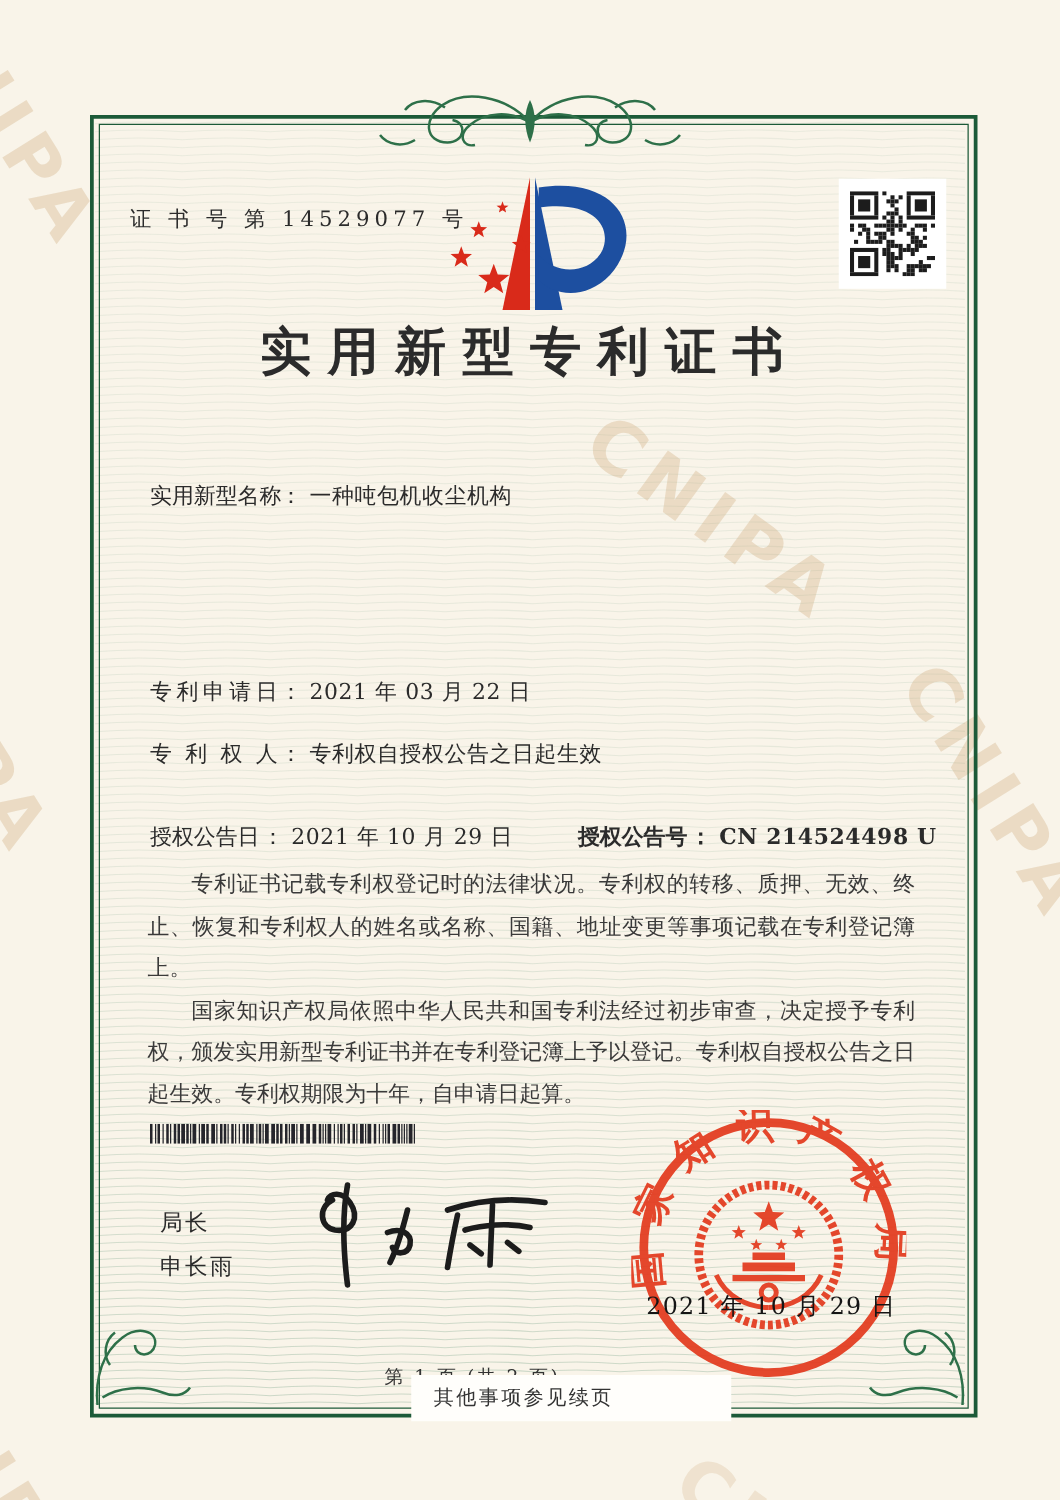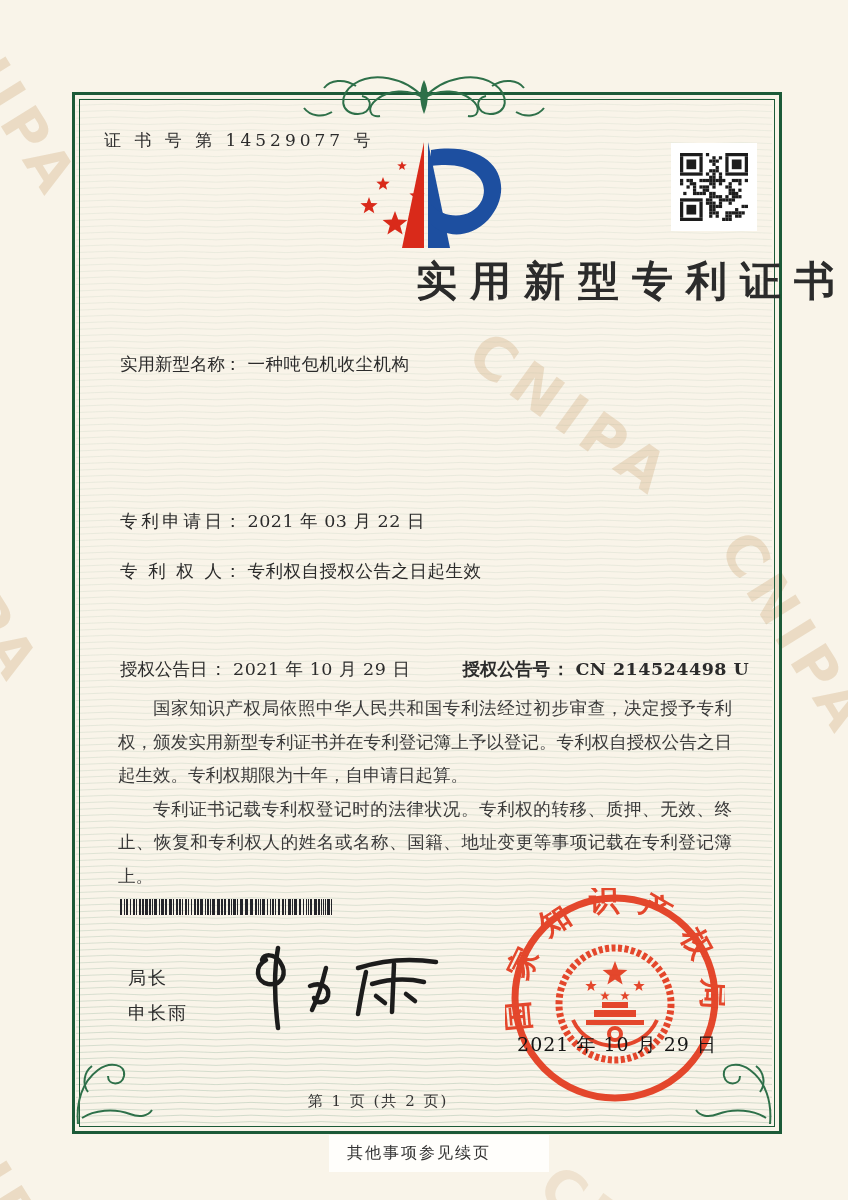--- a/index.html
+++ b/index.html
@@ -12,37 +12,37 @@
       font-weight:bold;color:rgba(201,162,113,0.30);letter-spacing:8px;
       transform-origin:left top;z-index:2;white-space:nowrap;user-select:none;}
   
   .frame{position:absolute;left:72px;top:92px;width:704px;height:1036px;
          border:3px solid #1c5a38;z-index:3;}
   .frame-inner{position:absolute;inset:4px;border:1px solid #1c5a38;}
   #waves{position:absolute;left:76px;top:96px;z-index:1;
          -webkit-mask-image:linear-gradient(to bottom,rgba(0,0,0,.30),rgba(0,0,0,.40) 55%,rgba(0,0,0,.95));
          mask-image:linear-gradient(to bottom,rgba(0,0,0,.30),rgba(0,0,0,.40) 55%,rgba(0,0,0,.95));}
   .content{position:absolute;inset:0;z-index:4;}
-  .cert-no{left:104px;top:129px;font-size:17px;letter-spacing:4px;}
-  .title{left:0;top:254px;width:848px;text-align:right;font-size:41px;
+  .cert-no{left:104px;top:164px;font-size:17px;letter-spacing:4px;}
+  .title{left:0;top:254px;width:848px;text-align:center;font-size:41px;
          font-weight:600;letter-spacing:13px;}
   .frow{left:120px;width:660px;font-size:17.5px;white-space:nowrap;}
-  .flabel{display:inline-block;width:102px;text-align:justify;text-align-last:justify;}
+  .flabel{display:inline-block;width:102px;text-align:justify;text-align-last:justify;margin-top:32px;}
   .colon{margin:0 6px 0 2px;}
   .fval{letter-spacing:0.5px;}
   .g2{display:inline-block;margin-left:52px;font-weight:bold;}
   .paras{left:118px;top:692px;width:614px;font-size:17.5px;line-height:33.5px;
          text-align:justify;color:#3a3a3a;}
   .paras p{margin:0;text-indent:2em;}
   .qr-patch{left:671px;top:143px;width:86px;height:88px;background:#fff;}
   .signer{font-size:18px;letter-spacing:2px;}
   .seal-date{left:512px;top:1032px;width:210px;text-align:center;font-size:19px;
              letter-spacing:1px;color:#151515;font-weight:500;z-index:6;}
   .page-num{left:0;top:1092px;width:756px;text-align:center;font-size:15px;letter-spacing:2px;color:#333;}
-  .note-box{left:329px;top:1135px;width:220px;height:37px;background:#fffefb;z-index:5;}
+  .note-box{left:329px;top:1100px;width:256px;height:37px;background:#fffefb;z-index:5;}
   .note-box span{display:inline-block;padding:8px 0 0 18px;font-size:16px;letter-spacing:2px;color:#333;}
 </style>
 </head>
 <body>
 
 <div class="page">
 
   <svg id="waves" width="696" height="1028">
       <path id="wavepath" fill="none" stroke="#c9d6c5" stroke-width="0.9" d="M0 3.0 q35 -2.8 70 0 q35 -2.8 70 0 q35 -2.8 70 0 q35 -2.8 70 0 q35 -2.8 70 0 q35 -2.8 70 0 q35 -2.8 70 0 q35 -2.8 70 0 q35 -2.8 70 0 q35 -2.8 70 0M0 9.4 q35 -2.8 70 0 q35 -2.8 70 0 q35 -2.8 70 0 q35 -2.8 70 0 q35 -2.8 70 0 q35 -2.8 70 0 q35 -2.8 70 0 q35 -2.8 70 0 q35 -2.8 70 0 q35 -2.8 70 0M0 15.8 q35 -2.8 70 0 q35 -2.8 70 0 q35 -2.8 70 0 q35 -2.8 70 0 q35 -2.8 70 0 q35 -2.8 70 0 q35 -2.8 70 0 q35 -2.8 70 0 q35 -2.8 70 0 q35 -2.8 70 0M0 22.2 q35 -2.8 70 0 q35 -2.8 70 0 q35 -2.8 70 0 q35 -2.8 70 0 q35 -2.8 70 0 q35 -2.8 70 0 q35 -2.8 70 0 q35 -2.8 70 0 q35 -2.8 70 0 q35 -2.8 70 0M0 28.6 q35 -2.8 70 0 q35 -2.8 70 0 q35 -2.8 70 0 q35 -2.8 70 0 q35 -2.8 70 0 q35 -2.8 70 0 q35 -2.8 70 0 q35 -2.8 70 0 q35 -2.8 70 0 q35 -2.8 70 0M0 35.0 q35 -2.8 70 0 q35 -2.8 70 0 q35 -2.8 70 0 q35 -2.8 70 0 q35 -2.8 70 0 q35 -2.8 70 0 q35 -2.8 70 0 q35 -2.8 70 0 q35 -2.8 70 0 q35 -2.8 70 0M0 41.4 q35 -2.8 70 0 q35 -2.8 70 0 q35 -2.8 70 0 q35 -2.8 70 0 q35 -2.8 70 0 q35 -2.8 70 0 q35 -2.8 70 0 q35 -2.8 70 0 q35 -2.8 70 0 q35 -2.8 70 0M0 47.8 q35 -2.8 70 0 q35 -2.8 70 0 q35 -2.8 70 0 q35 -2.8 70 0 q35 -2.8 70 0 q35 -2.8 70 0 q35 -2.8 70 0 q35 -2.8 70 0 q35 -2.8 70 0 q35 -2.8 70 0M0 54.2 q35 -2.8 70 0 q35 -2.8 70 0 q35 -2.8 70 0 q35 -2.8 70 0 q35 -2.8 70 0 q35 -2.8 70 0 q35 -2.8 70 0 q35 -2.8 70 0 q35 -2.8 70 0 q35 -2.8 70 0M0 60.6 q35 -2.8 70 0 q35 -2.8 70 0 q35 -2.8 70 0 q35 -2.8 70 0 q35 -2.8 70 0 q35 -2.8 70 0 q35 -2.8 70 0 q35 -2.8 70 0 q35 -2.8 70 0 q35 -2.8 70 0M0 67.0 q35 -2.8 70 0 q35 -2.8 70 0 q35 -2.8 70 0 q35 -2.8 70 0 q35 -2.8 70 0 q35 -2.8 70 0 q35 -2.8 70 0 q35 -2.8 70 0 q35 -2.8 70 0 q35 -2.8 70 0M0 73.4 q35 -2.8 70 0 q35 -2.8 70 0 q35 -2.8 70 0 q35 -2.8 70 0 q35 -2.8 70 0 q35 -2.8 70 0 q35 -2.8 70 0 q35 -2.8 70 0 q35 -2.8 70 0 q35 -2.8 70 0M0 79.8 q35 -2.8 70 0 q35 -2.8 70 0 q35 -2.8 70 0 q35 -2.8 70 0 q35 -2.8 70 0 q35 -2.8 70 0 q35 -2.8 70 0 q35 -2.8 70 0 q35 -2.8 70 0 q35 -2.8 70 0M0 86.2 q35 -2.8 70 0 q35 -2.8 70 0 q35 -2.8 70 0 q35 -2.8 70 0 q35 -2.8 70 0 q35 -2.8 70 0 q35 -2.8 70 0 q35 -2.8 70 0 q35 -2.8 70 0 q35 -2.8 70 0M0 92.6 q35 -2.8 70 0 q35 -2.8 70 0 q35 -2.8 70 0 q35 -2.8 70 0 q35 -2.8 70 0 q35 -2.8 70 0 q35 -2.8 70 0 q35 -2.8 70 0 q35 -2.8 70 0 q35 -2.8 70 0M0 99.0 q35 -2.8 70 0 q35 -2.8 70 0 q35 -2.8 70 0 q35 -2.8 70 0 q35 -2.8 70 0 q35 -2.8 70 0 q35 -2.8 70 0 q35 -2.8 70 0 q35 -2.8 70 0 q35 -2.8 70 0M0 105.4 q35 -2.8 70 0 q35 -2.8 70 0 q35 -2.8 70 0 q35 -2.8 70 0 q35 -2.8 70 0 q35 -2.8 70 0 q35 -2.8 70 0 q35 -2.8 70 0 q35 -2.8 70 0 q35 -2.8 70 0M0 111.8 q35 -2.8 70 0 q35 -2.8 70 0 q35 -2.8 70 0 q35 -2.8 70 0 q35 -2.8 70 0 q35 -2.8 70 0 q35 -2.8 70 0 q35 -2.8 70 0 q35 -2.8 70 0 q35 -2.8 70 0M0 118.2 q35 -2.8 70 0 q35 -2.8 70 0 q35 -2.8 70 0 q35 -2.8 70 0 q35 -2.8 70 0 q35 -2.8 70 0 q35 -2.8 70 0 q35 -2.8 70 0 q35 -2.8 70 0 q35 -2.8 70 0M0 124.6 q35 -2.8 70 0 q35 -2.8 70 0 q35 -2.8 70 0 q35 -2.8 70 0 q35 -2.8 70 0 q35 -2.8 70 0 q35 -2.8 70 0 q35 -2.8 70 0 q35 -2.8 70 0 q35 -2.8 70 0M0 131.0 q35 -2.8 70 0 q35 -2.8 70 0 q35 -2.8 70 0 q35 -2.8 70 0 q35 -2.8 70 0 q35 -2.8 70 0 q35 -2.8 70 0 q35 -2.8 70 0 q35 -2.8 70 0 q35 -2.8 70 0M0 137.4 q35 -2.8 70 0 q35 -2.8 70 0 q35 -2.8 70 0 q35 -2.8 70 0 q35 -2.8 70 0 q35 -2.8 70 0 q35 -2.8 70 0 q35 -2.8 70 0 q35 -2.8 70 0 q35 -2.8 70 0M0 143.8 q35 -2.8 70 0 q35 -2.8 70 0 q35 -2.8 70 0 q35 -2.8 70 0 q35 -2.8 70 0 q35 -2.8 70 0 q35 -2.8 70 0 q35 -2.8 70 0 q35 -2.8 70 0 q35 -2.8 70 0M0 150.2 q35 -2.8 70 0 q35 -2.8 70 0 q35 -2.8 70 0 q35 -2.8 70 0 q35 -2.8 70 0 q35 -2.8 70 0 q35 -2.8 70 0 q35 -2.8 70 0 q35 -2.8 70 0 q35 -2.8 70 0M0 156.6 q35 -2.8 70 0 q35 -2.8 70 0 q35 -2.8 70 0 q35 -2.8 70 0 q35 -2.8 70 0 q35 -2.8 70 0 q35 -2.8 70 0 q35 -2.8 70 0 q35 -2.8 70 0 q35 -2.8 70 0M0 163.0 q35 -2.8 70 0 q35 -2.8 70 0 q35 -2.8 70 0 q35 -2.8 70 0 q35 -2.8 70 0 q35 -2.8 70 0 q35 -2.8 70 0 q35 -2.8 70 0 q35 -2.8 70 0 q35 -2.8 70 0M0 169.4 q35 -2.8 70 0 q35 -2.8 70 0 q35 -2.8 70 0 q35 -2.8 70 0 q35 -2.8 70 0 q35 -2.8 70 0 q35 -2.8 70 0 q35 -2.8 70 0 q35 -2.8 70 0 q35 -2.8 70 0M0 175.8 q35 -2.8 70 0 q35 -2.8 70 0 q35 -2.8 70 0 q35 -2.8 70 0 q35 -2.8 70 0 q35 -2.8 70 0 q35 -2.8 70 0 q35 -2.8 70 0 q35 -2.8 70 0 q35 -2.8 70 0M0 182.2 q35 -2.8 70 0 q35 -2.8 70 0 q35 -2.8 70 0 q35 -2.8 70 0 q35 -2.8 70 0 q35 -2.8 70 0 q35 -2.8 70 0 q35 -2.8 70 0 q35 -2.8 70 0 q35 -2.8 70 0M0 188.6 q35 -2.8 70 0 q35 -2.8 70 0 q35 -2.8 70 0 q35 -2.8 70 0 q35 -2.8 70 0 q35 -2.8 70 0 q35 -2.8 70 0 q35 -2.8 70 0 q35 -2.8 70 0 q35 -2.8 70 0M0 195.0 q35 -2.8 70 0 q35 -2.8 70 0 q35 -2.8 70 0 q35 -2.8 70 0 q35 -2.8 70 0 q35 -2.8 70 0 q35 -2.8 70 0 q35 -2.8 70 0 q35 -2.8 70 0 q35 -2.8 70 0M0 201.4 q35 -2.8 70 0 q35 -2.8 70 0 q35 -2.8 70 0 q35 -2.8 70 0 q35 -2.8 70 0 q35 -2.8 70 0 q35 -2.8 70 0 q35 -2.8 70 0 q35 -2.8 70 0 q35 -2.8 70 0M0 207.8 q35 -2.8 70 0 q35 -2.8 70 0 q35 -2.8 70 0 q35 -2.8 70 0 q35 -2.8 70 0 q35 -2.8 70 0 q35 -2.8 70 0 q35 -2.8 70 0 q35 -2.8 70 0 q35 -2.8 70 0M0 214.2 q35 -2.8 70 0 q35 -2.8 70 0 q35 -2.8 70 0 q35 -2.8 70 0 q35 -2.8 70 0 q35 -2.8 70 0 q35 -2.8 70 0 q35 -2.8 70 0 q35 -2.8 70 0 q35 -2.8 70 0M0 220.6 q35 -2.8 70 0 q35 -2.8 70 0 q35 -2.8 70 0 q35 -2.8 70 0 q35 -2.8 70 0 q35 -2.8 70 0 q35 -2.8 70 0 q35 -2.8 70 0 q35 -2.8 70 0 q35 -2.8 70 0M0 227.0 q35 -2.8 70 0 q35 -2.8 70 0 q35 -2.8 70 0 q35 -2.8 70 0 q35 -2.8 70 0 q35 -2.8 70 0 q35 -2.8 70 0 q35 -2.8 70 0 q35 -2.8 70 0 q35 -2.8 70 0M0 233.4 q35 -2.8 70 0 q35 -2.8 70 0 q35 -2.8 70 0 q35 -2.8 70 0 q35 -2.8 70 0 q35 -2.8 70 0 q35 -2.8 70 0 q35 -2.8 70 0 q35 -2.8 70 0 q35 -2.8 70 0M0 239.8 q35 -2.8 70 0 q35 -2.8 70 0 q35 -2.8 70 0 q35 -2.8 70 0 q35 -2.8 70 0 q35 -2.8 70 0 q35 -2.8 70 0 q35 -2.8 70 0 q35 -2.8 70 0 q35 -2.8 70 0M0 246.2 q35 -2.8 70 0 q35 -2.8 70 0 q35 -2.8 70 0 q35 -2.8 70 0 q35 -2.8 70 0 q35 -2.8 70 0 q35 -2.8 70 0 q35 -2.8 70 0 q35 -2.8 70 0 q35 -2.8 70 0M0 252.6 q35 -2.8 70 0 q35 -2.8 70 0 q35 -2.8 70 0 q35 -2.8 70 0 q35 -2.8 70 0 q35 -2.8 70 0 q35 -2.8 70 0 q35 -2.8 70 0 q35 -2.8 70 0 q35 -2.8 70 0M0 259.0 q35 -2.8 70 0 q35 -2.8 70 0 q35 -2.8 70 0 q35 -2.8 70 0 q35 -2.8 70 0 q35 -2.8 70 0 q35 -2.8 70 0 q35 -2.8 70 0 q35 -2.8 70 0 q35 -2.8 70 0M0 265.4 q35 -2.8 70 0 q35 -2.8 70 0 q35 -2.8 70 0 q35 -2.8 70 0 q35 -2.8 70 0 q35 -2.8 70 0 q35 -2.8 70 0 q35 -2.8 70 0 q35 -2.8 70 0 q35 -2.8 70 0M0 271.8 q35 -2.8 70 0 q35 -2.8 70 0 q35 -2.8 70 0 q35 -2.8 70 0 q35 -2.8 70 0 q35 -2.8 70 0 q35 -2.8 70 0 q35 -2.8 70 0 q35 -2.8 70 0 q35 -2.8 70 0M0 278.2 q35 -2.8 70 0 q35 -2.8 70 0 q35 -2.8 70 0 q35 -2.8 70 0 q35 -2.8 70 0 q35 -2.8 70 0 q35 -2.8 70 0 q35 -2.8 70 0 q35 -2.8 70 0 q35 -2.8 70 0M0 284.6 q35 -2.8 70 0 q35 -2.8 70 0 q35 -2.8 70 0 q35 -2.8 70 0 q35 -2.8 70 0 q35 -2.8 70 0 q35 -2.8 70 0 q35 -2.8 70 0 q35 -2.8 70 0 q35 -2.8 70 0M0 291.0 q35 -2.8 70 0 q35 -2.8 70 0 q35 -2.8 70 0 q35 -2.8 70 0 q35 -2.8 70 0 q35 -2.8 70 0 q35 -2.8 70 0 q35 -2.8 70 0 q35 -2.8 70 0 q35 -2.8 70 0M0 297.4 q35 -2.8 70 0 q35 -2.8 70 0 q35 -2.8 70 0 q35 -2.8 70 0 q35 -2.8 70 0 q35 -2.8 70 0 q35 -2.8 70 0 q35 -2.8 70 0 q35 -2.8 70 0 q35 -2.8 70 0M0 303.8 q35 -2.8 70 0 q35 -2.8 70 0 q35 -2.8 70 0 q35 -2.8 70 0 q35 -2.8 70 0 q35 -2.8 70 0 q35 -2.8 70 0 q35 -2.8 70 0 q35 -2.8 70 0 q35 -2.8 70 0M0 310.2 q35 -2.8 70 0 q35 -2.8 70 0 q35 -2.8 70 0 q35 -2.8 70 0 q35 -2.8 70 0 q35 -2.8 70 0 q35 -2.8 70 0 q35 -2.8 70 0 q35 -2.8 70 0 q35 -2.8 70 0M0 316.6 q35 -2.8 70 0 q35 -2.8 70 0 q35 -2.8 70 0 q35 -2.8 70 0 q35 -2.8 70 0 q35 -2.8 70 0 q35 -2.8 70 0 q35 -2.8 70 0 q35 -2.8 70 0 q35 -2.8 70 0M0 323.0 q35 -2.8 70 0 q35 -2.8 70 0 q35 -2.8 70 0 q35 -2.8 70 0 q35 -2.8 70 0 q35 -2.8 70 0 q35 -2.8 70 0 q35 -2.8 70 0 q35 -2.8 70 0 q35 -2.8 70 0M0 329.4 q35 -2.8 70 0 q35 -2.8 70 0 q35 -2.8 70 0 q35 -2.8 70 0 q35 -2.8 70 0 q35 -2.8 70 0 q35 -2.8 70 0 q35 -2.8 70 0 q35 -2.8 70 0 q35 -2.8 70 0M0 335.8 q35 -2.8 70 0 q35 -2.8 70 0 q35 -2.8 70 0 q35 -2.8 70 0 q35 -2.8 70 0 q35 -2.8 70 0 q35 -2.8 70 0 q35 -2.8 70 0 q35 -2.8 70 0 q35 -2.8 70 0M0 342.2 q35 -2.8 70 0 q35 -2.8 70 0 q35 -2.8 70 0 q35 -2.8 70 0 q35 -2.8 70 0 q35 -2.8 70 0 q35 -2.8 70 0 q35 -2.8 70 0 q35 -2.8 70 0 q35 -2.8 70 0M0 348.6 q35 -2.8 70 0 q35 -2.8 70 0 q35 -2.8 70 0 q35 -2.8 70 0 q35 -2.8 70 0 q35 -2.8 70 0 q35 -2.8 70 0 q35 -2.8 70 0 q35 -2.8 70 0 q35 -2.8 70 0M0 355.0 q35 -2.8 70 0 q35 -2.8 70 0 q35 -2.8 70 0 q35 -2.8 70 0 q35 -2.8 70 0 q35 -2.8 70 0 q35 -2.8 70 0 q35 -2.8 70 0 q35 -2.8 70 0 q35 -2.8 70 0M0 361.4 q35 -2.8 70 0 q35 -2.8 70 0 q35 -2.8 70 0 q35 -2.8 70 0 q35 -2.8 70 0 q35 -2.8 70 0 q35 -2.8 70 0 q35 -2.8 70 0 q35 -2.8 70 0 q35 -2.8 70 0M0 367.8 q35 -2.8 70 0 q35 -2.8 70 0 q35 -2.8 70 0 q35 -2.8 70 0 q35 -2.8 70 0 q35 -2.8 70 0 q35 -2.8 70 0 q35 -2.8 70 0 q35 -2.8 70 0 q35 -2.8 70 0M0 374.2 q35 -2.8 70 0 q35 -2.8 70 0 q35 -2.8 70 0 q35 -2.8 70 0 q35 -2.8 70 0 q35 -2.8 70 0 q35 -2.8 70 0 q35 -2.8 70 0 q35 -2.8 70 0 q35 -2.8 70 0M0 380.6 q35 -2.8 70 0 q35 -2.8 70 0 q35 -2.8 70 0 q35 -2.8 70 0 q35 -2.8 70 0 q35 -2.8 70 0 q35 -2.8 70 0 q35 -2.8 70 0 q35 -2.8 70 0 q35 -2.8 70 0M0 387.0 q35 -2.8 70 0 q35 -2.8 70 0 q35 -2.8 70 0 q35 -2.8 70 0 q35 -2.8 70 0 q35 -2.8 70 0 q35 -2.8 70 0 q35 -2.8 70 0 q35 -2.8 70 0 q35 -2.8 70 0M0 393.4 q35 -2.8 70 0 q35 -2.8 70 0 q35 -2.8 70 0 q35 -2.8 70 0 q35 -2.8 70 0 q35 -2.8 70 0 q35 -2.8 70 0 q35 -2.8 70 0 q35 -2.8 70 0 q35 -2.8 70 0M0 399.8 q35 -2.8 70 0 q35 -2.8 70 0 q35 -2.8 70 0 q35 -2.8 70 0 q35 -2.8 70 0 q35 -2.8 70 0 q35 -2.8 70 0 q35 -2.8 70 0 q35 -2.8 70 0 q35 -2.8 70 0M0 406.2 q35 -2.8 70 0 q35 -2.8 70 0 q35 -2.8 70 0 q35 -2.8 70 0 q35 -2.8 70 0 q35 -2.8 70 0 q35 -2.8 70 0 q35 -2.8 70 0 q35 -2.8 70 0 q35 -2.8 70 0M0 412.6 q35 -2.8 70 0 q35 -2.8 70 0 q35 -2.8 70 0 q35 -2.8 70 0 q35 -2.8 70 0 q35 -2.8 70 0 q35 -2.8 70 0 q35 -2.8 70 0 q35 -2.8 70 0 q35 -2.8 70 0M0 419.0 q35 -2.8 70 0 q35 -2.8 70 0 q35 -2.8 70 0 q35 -2.8 70 0 q35 -2.8 70 0 q35 -2.8 70 0 q35 -2.8 70 0 q35 -2.8 70 0 q35 -2.8 70 0 q35 -2.8 70 0M0 425.4 q35 -2.8 70 0 q35 -2.8 70 0 q35 -2.8 70 0 q35 -2.8 70 0 q35 -2.8 70 0 q35 -2.8 70 0 q35 -2.8 70 0 q35 -2.8 70 0 q35 -2.8 70 0 q35 -2.8 70 0M0 431.8 q35 -2.8 70 0 q35 -2.8 70 0 q35 -2.8 70 0 q35 -2.8 70 0 q35 -2.8 70 0 q35 -2.8 70 0 q35 -2.8 70 0 q35 -2.8 70 0 q35 -2.8 70 0 q35 -2.8 70 0M0 438.2 q35 -2.8 70 0 q35 -2.8 70 0 q35 -2.8 70 0 q35 -2.8 70 0 q35 -2.8 70 0 q35 -2.8 70 0 q35 -2.8 70 0 q35 -2.8 70 0 q35 -2.8 70 0 q35 -2.8 70 0M0 444.6 q35 -2.8 70 0 q35 -2.8 70 0 q35 -2.8 70 0 q35 -2.8 70 0 q35 -2.8 70 0 q35 -2.8 70 0 q35 -2.8 70 0 q35 -2.8 70 0 q35 -2.8 70 0 q35 -2.8 70 0M0 451.0 q35 -2.8 70 0 q35 -2.8 70 0 q35 -2.8 70 0 q35 -2.8 70 0 q35 -2.8 70 0 q35 -2.8 70 0 q35 -2.8 70 0 q35 -2.8 70 0 q35 -2.8 70 0 q35 -2.8 70 0M0 457.4 q35 -2.8 70 0 q35 -2.8 70 0 q35 -2.8 70 0 q35 -2.8 70 0 q35 -2.8 70 0 q35 -2.8 70 0 q35 -2.8 70 0 q35 -2.8 70 0 q35 -2.8 70 0 q35 -2.8 70 0M0 463.8 q35 -2.8 70 0 q35 -2.8 70 0 q35 -2.8 70 0 q35 -2.8 70 0 q35 -2.8 70 0 q35 -2.8 70 0 q35 -2.8 70 0 q35 -2.8 70 0 q35 -2.8 70 0 q35 -2.8 70 0M0 470.2 q35 -2.8 70 0 q35 -2.8 70 0 q35 -2.8 70 0 q35 -2.8 70 0 q35 -2.8 70 0 q35 -2.8 70 0 q35 -2.8 70 0 q35 -2.8 70 0 q35 -2.8 70 0 q35 -2.8 70 0M0 476.6 q35 -2.8 70 0 q35 -2.8 70 0 q35 -2.8 70 0 q35 -2.8 70 0 q35 -2.8 70 0 q35 -2.8 70 0 q35 -2.8 70 0 q35 -2.8 70 0 q35 -2.8 70 0 q35 -2.8 70 0M0 483.0 q35 -2.8 70 0 q35 -2.8 70 0 q35 -2.8 70 0 q35 -2.8 70 0 q35 -2.8 70 0 q35 -2.8 70 0 q35 -2.8 70 0 q35 -2.8 70 0 q35 -2.8 70 0 q35 -2.8 70 0M0 489.4 q35 -2.8 70 0 q35 -2.8 70 0 q35 -2.8 70 0 q35 -2.8 70 0 q35 -2.8 70 0 q35 -2.8 70 0 q35 -2.8 70 0 q35 -2.8 70 0 q35 -2.8 70 0 q35 -2.8 70 0M0 495.8 q35 -2.8 70 0 q35 -2.8 70 0 q35 -2.8 70 0 q35 -2.8 70 0 q35 -2.8 70 0 q35 -2.8 70 0 q35 -2.8 70 0 q35 -2.8 70 0 q35 -2.8 70 0 q35 -2.8 70 0M0 502.2 q35 -2.8 70 0 q35 -2.8 70 0 q35 -2.8 70 0 q35 -2.8 70 0 q35 -2.8 70 0 q35 -2.8 70 0 q35 -2.8 70 0 q35 -2.8 70 0 q35 -2.8 70 0 q35 -2.8 70 0M0 508.6 q35 -2.8 70 0 q35 -2.8 70 0 q35 -2.8 70 0 q35 -2.8 70 0 q35 -2.8 70 0 q35 -2.8 70 0 q35 -2.8 70 0 q35 -2.8 70 0 q35 -2.8 70 0 q35 -2.8 70 0M0 515.0 q35 -2.8 70 0 q35 -2.8 70 0 q35 -2.8 70 0 q35 -2.8 70 0 q35 -2.8 70 0 q35 -2.8 70 0 q35 -2.8 70 0 q35 -2.8 70 0 q35 -2.8 70 0 q35 -2.8 70 0M0 521.4 q35 -2.8 70 0 q35 -2.8 70 0 q35 -2.8 70 0 q35 -2.8 70 0 q35 -2.8 70 0 q35 -2.8 70 0 q35 -2.8 70 0 q35 -2.8 70 0 q35 -2.8 70 0 q35 -2.8 70 0M0 527.8 q35 -2.8 70 0 q35 -2.8 70 0 q35 -2.8 70 0 q35 -2.8 70 0 q35 -2.8 70 0 q35 -2.8 70 0 q35 -2.8 70 0 q35 -2.8 70 0 q35 -2.8 70 0 q35 -2.8 70 0M0 534.2 q35 -2.8 70 0 q35 -2.8 70 0 q35 -2.8 70 0 q35 -2.8 70 0 q35 -2.8 70 0 q35 -2.8 70 0 q35 -2.8 70 0 q35 -2.8 70 0 q35 -2.8 70 0 q35 -2.8 70 0M0 540.6 q35 -2.8 70 0 q35 -2.8 70 0 q35 -2.8 70 0 q35 -2.8 70 0 q35 -2.8 70 0 q35 -2.8 70 0 q35 -2.8 70 0 q35 -2.8 70 0 q35 -2.8 70 0 q35 -2.8 70 0M0 547.0 q35 -2.8 70 0 q35 -2.8 70 0 q35 -2.8 70 0 q35 -2.8 70 0 q35 -2.8 70 0 q35 -2.8 70 0 q35 -2.8 70 0 q35 -2.8 70 0 q35 -2.8 70 0 q35 -2.8 70 0M0 553.4 q35 -2.8 70 0 q35 -2.8 70 0 q35 -2.8 70 0 q35 -2.8 70 0 q35 -2.8 70 0 q35 -2.8 70 0 q35 -2.8 70 0 q35 -2.8 70 0 q35 -2.8 70 0 q35 -2.8 70 0M0 559.8 q35 -2.8 70 0 q35 -2.8 70 0 q35 -2.8 70 0 q35 -2.8 70 0 q35 -2.8 70 0 q35 -2.8 70 0 q35 -2.8 70 0 q35 -2.8 70 0 q35 -2.8 70 0 q35 -2.8 70 0M0 566.2 q35 -2.8 70 0 q35 -2.8 70 0 q35 -2.8 70 0 q35 -2.8 70 0 q35 -2.8 70 0 q35 -2.8 70 0 q35 -2.8 70 0 q35 -2.8 70 0 q35 -2.8 70 0 q35 -2.8 70 0M0 572.6 q35 -2.8 70 0 q35 -2.8 70 0 q35 -2.8 70 0 q35 -2.8 70 0 q35 -2.8 70 0 q35 -2.8 70 0 q35 -2.8 70 0 q35 -2.8 70 0 q35 -2.8 70 0 q35 -2.8 70 0M0 579.0 q35 -2.8 70 0 q35 -2.8 70 0 q35 -2.8 70 0 q35 -2.8 70 0 q35 -2.8 70 0 q35 -2.8 70 0 q35 -2.8 70 0 q35 -2.8 70 0 q35 -2.8 70 0 q35 -2.8 70 0M0 585.4 q35 -2.8 70 0 q35 -2.8 70 0 q35 -2.8 70 0 q35 -2.8 70 0 q35 -2.8 70 0 q35 -2.8 70 0 q35 -2.8 70 0 q35 -2.8 70 0 q35 -2.8 70 0 q35 -2.8 70 0M0 591.8 q35 -2.8 70 0 q35 -2.8 70 0 q35 -2.8 70 0 q35 -2.8 70 0 q35 -2.8 70 0 q35 -2.8 70 0 q35 -2.8 70 0 q35 -2.8 70 0 q35 -2.8 70 0 q35 -2.8 70 0M0 598.2 q35 -2.8 70 0 q35 -2.8 70 0 q35 -2.8 70 0 q35 -2.8 70 0 q35 -2.8 70 0 q35 -2.8 70 0 q35 -2.8 70 0 q35 -2.8 70 0 q35 -2.8 70 0 q35 -2.8 70 0M0 604.6 q35 -2.8 70 0 q35 -2.8 70 0 q35 -2.8 70 0 q35 -2.8 70 0 q35 -2.8 70 0 q35 -2.8 70 0 q35 -2.8 70 0 q35 -2.8 70 0 q35 -2.8 70 0 q35 -2.8 70 0M0 611.0 q35 -2.8 70 0 q35 -2.8 70 0 q35 -2.8 70 0 q35 -2.8 70 0 q35 -2.8 70 0 q35 -2.8 70 0 q35 -2.8 70 0 q35 -2.8 70 0 q35 -2.8 70 0 q35 -2.8 70 0M0 617.4 q35 -2.8 70 0 q35 -2.8 70 0 q35 -2.8 70 0 q35 -2.8 70 0 q35 -2.8 70 0 q35 -2.8 70 0 q35 -2.8 70 0 q35 -2.8 70 0 q35 -2.8 70 0 q35 -2.8 70 0M0 623.8 q35 -2.8 70 0 q35 -2.8 70 0 q35 -2.8 70 0 q35 -2.8 70 0 q35 -2.8 70 0 q35 -2.8 70 0 q35 -2.8 70 0 q35 -2.8 70 0 q35 -2.8 70 0 q35 -2.8 70 0M0 630.2 q35 -2.8 70 0 q35 -2.8 70 0 q35 -2.8 70 0 q35 -2.8 70 0 q35 -2.8 70 0 q35 -2.8 70 0 q35 -2.8 70 0 q35 -2.8 70 0 q35 -2.8 70 0 q35 -2.8 70 0M0 636.6 q35 -2.8 70 0 q35 -2.8 70 0 q35 -2.8 70 0 q35 -2.8 70 0 q35 -2.8 70 0 q35 -2.8 70 0 q35 -2.8 70 0 q35 -2.8 70 0 q35 -2.8 70 0 q35 -2.8 70 0M0 643.0 q35 -2.8 70 0 q35 -2.8 70 0 q35 -2.8 70 0 q35 -2.8 70 0 q35 -2.8 70 0 q35 -2.8 70 0 q35 -2.8 70 0 q35 -2.8 70 0 q35 -2.8 70 0 q35 -2.8 70 0M0 649.4 q35 -2.8 70 0 q35 -2.8 70 0 q35 -2.8 70 0 q35 -2.8 70 0 q35 -2.8 70 0 q35 -2.8 70 0 q35 -2.8 70 0 q35 -2.8 70 0 q35 -2.8 70 0 q35 -2.8 70 0M0 655.8 q35 -2.8 70 0 q35 -2.8 70 0 q35 -2.8 70 0 q35 -2.8 70 0 q35 -2.8 70 0 q35 -2.8 70 0 q35 -2.8 70 0 q35 -2.8 70 0 q35 -2.8 70 0 q35 -2.8 70 0M0 662.2 q35 -2.8 70 0 q35 -2.8 70 0 q35 -2.8 70 0 q35 -2.8 70 0 q35 -2.8 70 0 q35 -2.8 70 0 q35 -2.8 70 0 q35 -2.8 70 0 q35 -2.8 70 0 q35 -2.8 70 0M0 668.6 q35 -2.8 70 0 q35 -2.8 70 0 q35 -2.8 70 0 q35 -2.8 70 0 q35 -2.8 70 0 q35 -2.8 70 0 q35 -2.8 70 0 q35 -2.8 70 0 q35 -2.8 70 0 q35 -2.8 70 0M0 675.0 q35 -2.8 70 0 q35 -2.8 70 0 q35 -2.8 70 0 q35 -2.8 70 0 q35 -2.8 70 0 q35 -2.8 70 0 q35 -2.8 70 0 q35 -2.8 70 0 q35 -2.8 70 0 q35 -2.8 70 0M0 681.4 q35 -2.8 70 0 q35 -2.8 70 0 q35 -2.8 70 0 q35 -2.8 70 0 q35 -2.8 70 0 q35 -2.8 70 0 q35 -2.8 70 0 q35 -2.8 70 0 q35 -2.8 70 0 q35 -2.8 70 0M0 687.8 q35 -2.8 70 0 q35 -2.8 70 0 q35 -2.8 70 0 q35 -2.8 70 0 q35 -2.8 70 0 q35 -2.8 70 0 q35 -2.8 70 0 q35 -2.8 70 0 q35 -2.8 70 0 q35 -2.8 70 0M0 694.2 q35 -2.8 70 0 q35 -2.8 70 0 q35 -2.8 70 0 q35 -2.8 70 0 q35 -2.8 70 0 q35 -2.8 70 0 q35 -2.8 70 0 q35 -2.8 70 0 q35 -2.8 70 0 q35 -2.8 70 0M0 700.6 q35 -2.8 70 0 q35 -2.8 70 0 q35 -2.8 70 0 q35 -2.8 70 0 q35 -2.8 70 0 q35 -2.8 70 0 q35 -2.8 70 0 q35 -2.8 70 0 q35 -2.8 70 0 q35 -2.8 70 0M0 707.0 q35 -2.8 70 0 q35 -2.8 70 0 q35 -2.8 70 0 q35 -2.8 70 0 q35 -2.8 70 0 q35 -2.8 70 0 q35 -2.8 70 0 q35 -2.8 70 0 q35 -2.8 70 0 q35 -2.8 70 0M0 713.4 q35 -2.8 70 0 q35 -2.8 70 0 q35 -2.8 70 0 q35 -2.8 70 0 q35 -2.8 70 0 q35 -2.8 70 0 q35 -2.8 70 0 q35 -2.8 70 0 q35 -2.8 70 0 q35 -2.8 70 0M0 719.8 q35 -2.8 70 0 q35 -2.8 70 0 q35 -2.8 70 0 q35 -2.8 70 0 q35 -2.8 70 0 q35 -2.8 70 0 q35 -2.8 70 0 q35 -2.8 70 0 q35 -2.8 70 0 q35 -2.8 70 0M0 726.2 q35 -2.8 70 0 q35 -2.8 70 0 q35 -2.8 70 0 q35 -2.8 70 0 q35 -2.8 70 0 q35 -2.8 70 0 q35 -2.8 70 0 q35 -2.8 70 0 q35 -2.8 70 0 q35 -2.8 70 0M0 732.6 q35 -2.8 70 0 q35 -2.8 70 0 q35 -2.8 70 0 q35 -2.8 70 0 q35 -2.8 70 0 q35 -2.8 70 0 q35 -2.8 70 0 q35 -2.8 70 0 q35 -2.8 70 0 q35 -2.8 70 0M0 739.0 q35 -2.8 70 0 q35 -2.8 70 0 q35 -2.8 70 0 q35 -2.8 70 0 q35 -2.8 70 0 q35 -2.8 70 0 q35 -2.8 70 0 q35 -2.8 70 0 q35 -2.8 70 0 q35 -2.8 70 0M0 745.4 q35 -2.8 70 0 q35 -2.8 70 0 q35 -2.8 70 0 q35 -2.8 70 0 q35 -2.8 70 0 q35 -2.8 70 0 q35 -2.8 70 0 q35 -2.8 70 0 q35 -2.8 70 0 q35 -2.8 70 0M0 751.8 q35 -2.8 70 0 q35 -2.8 70 0 q35 -2.8 70 0 q35 -2.8 70 0 q35 -2.8 70 0 q35 -2.8 70 0 q35 -2.8 70 0 q35 -2.8 70 0 q35 -2.8 70 0 q35 -2.8 70 0M0 758.2 q35 -2.8 70 0 q35 -2.8 70 0 q35 -2.8 70 0 q35 -2.8 70 0 q35 -2.8 70 0 q35 -2.8 70 0 q35 -2.8 70 0 q35 -2.8 70 0 q35 -2.8 70 0 q35 -2.8 70 0M0 764.6 q35 -2.8 70 0 q35 -2.8 70 0 q35 -2.8 70 0 q35 -2.8 70 0 q35 -2.8 70 0 q35 -2.8 70 0 q35 -2.8 70 0 q35 -2.8 70 0 q35 -2.8 70 0 q35 -2.8 70 0M0 771.0 q35 -2.8 70 0 q35 -2.8 70 0 q35 -2.8 70 0 q35 -2.8 70 0 q35 -2.8 70 0 q35 -2.8 70 0 q35 -2.8 70 0 q35 -2.8 70 0 q35 -2.8 70 0 q35 -2.8 70 0M0 777.4 q35 -2.8 70 0 q35 -2.8 70 0 q35 -2.8 70 0 q35 -2.8 70 0 q35 -2.8 70 0 q35 -2.8 70 0 q35 -2.8 70 0 q35 -2.8 70 0 q35 -2.8 70 0 q35 -2.8 70 0M0 783.8 q35 -2.8 70 0 q35 -2.8 70 0 q35 -2.8 70 0 q35 -2.8 70 0 q35 -2.8 70 0 q35 -2.8 70 0 q35 -2.8 70 0 q35 -2.8 70 0 q35 -2.8 70 0 q35 -2.8 70 0M0 790.2 q35 -2.8 70 0 q35 -2.8 70 0 q35 -2.8 70 0 q35 -2.8 70 0 q35 -2.8 70 0 q35 -2.8 70 0 q35 -2.8 70 0 q35 -2.8 70 0 q35 -2.8 70 0 q35 -2.8 70 0M0 796.6 q35 -2.8 70 0 q35 -2.8 70 0 q35 -2.8 70 0 q35 -2.8 70 0 q35 -2.8 70 0 q35 -2.8 70 0 q35 -2.8 70 0 q35 -2.8 70 0 q35 -2.8 70 0 q35 -2.8 70 0M0 803.0 q35 -2.8 70 0 q35 -2.8 70 0 q35 -2.8 70 0 q35 -2.8 70 0 q35 -2.8 70 0 q35 -2.8 70 0 q35 -2.8 70 0 q35 -2.8 70 0 q35 -2.8 70 0 q35 -2.8 70 0M0 809.4 q35 -2.8 70 0 q35 -2.8 70 0 q35 -2.8 70 0 q35 -2.8 70 0 q35 -2.8 70 0 q35 -2.8 70 0 q35 -2.8 70 0 q35 -2.8 70 0 q35 -2.8 70 0 q35 -2.8 70 0M0 815.8 q35 -2.8 70 0 q35 -2.8 70 0 q35 -2.8 70 0 q35 -2.8 70 0 q35 -2.8 70 0 q35 -2.8 70 0 q35 -2.8 70 0 q35 -2.8 70 0 q35 -2.8 70 0 q35 -2.8 70 0M0 822.2 q35 -2.8 70 0 q35 -2.8 70 0 q35 -2.8 70 0 q35 -2.8 70 0 q35 -2.8 70 0 q35 -2.8 70 0 q35 -2.8 70 0 q35 -2.8 70 0 q35 -2.8 70 0 q35 -2.8 70 0M0 828.6 q35 -2.8 70 0 q35 -2.8 70 0 q35 -2.8 70 0 q35 -2.8 70 0 q35 -2.8 70 0 q35 -2.8 70 0 q35 -2.8 70 0 q35 -2.8 70 0 q35 -2.8 70 0 q35 -2.8 70 0M0 835.0 q35 -2.8 70 0 q35 -2.8 70 0 q35 -2.8 70 0 q35 -2.8 70 0 q35 -2.8 70 0 q35 -2.8 70 0 q35 -2.8 70 0 q35 -2.8 70 0 q35 -2.8 70 0 q35 -2.8 70 0M0 841.4 q35 -2.8 70 0 q35 -2.8 70 0 q35 -2.8 70 0 q35 -2.8 70 0 q35 -2.8 70 0 q35 -2.8 70 0 q35 -2.8 70 0 q35 -2.8 70 0 q35 -2.8 70 0 q35 -2.8 70 0M0 847.8 q35 -2.8 70 0 q35 -2.8 70 0 q35 -2.8 70 0 q35 -2.8 70 0 q35 -2.8 70 0 q35 -2.8 70 0 q35 -2.8 70 0 q35 -2.8 70 0 q35 -2.8 70 0 q35 -2.8 70 0M0 854.2 q35 -2.8 70 0 q35 -2.8 70 0 q35 -2.8 70 0 q35 -2.8 70 0 q35 -2.8 70 0 q35 -2.8 70 0 q35 -2.8 70 0 q35 -2.8 70 0 q35 -2.8 70 0 q35 -2.8 70 0M0 860.6 q35 -2.8 70 0 q35 -2.8 70 0 q35 -2.8 70 0 q35 -2.8 70 0 q35 -2.8 70 0 q35 -2.8 70 0 q35 -2.8 70 0 q35 -2.8 70 0 q35 -2.8 70 0 q35 -2.8 70 0M0 867.0 q35 -2.8 70 0 q35 -2.8 70 0 q35 -2.8 70 0 q35 -2.8 70 0 q35 -2.8 70 0 q35 -2.8 70 0 q35 -2.8 70 0 q35 -2.8 70 0 q35 -2.8 70 0 q35 -2.8 70 0M0 873.4 q35 -2.8 70 0 q35 -2.8 70 0 q35 -2.8 70 0 q35 -2.8 70 0 q35 -2.8 70 0 q35 -2.8 70 0 q35 -2.8 70 0 q35 -2.8 70 0 q35 -2.8 70 0 q35 -2.8 70 0M0 879.8 q35 -2.8 70 0 q35 -2.8 70 0 q35 -2.8 70 0 q35 -2.8 70 0 q35 -2.8 70 0 q35 -2.8 70 0 q35 -2.8 70 0 q35 -2.8 70 0 q35 -2.8 70 0 q35 -2.8 70 0M0 886.2 q35 -2.8 70 0 q35 -2.8 70 0 q35 -2.8 70 0 q35 -2.8 70 0 q35 -2.8 70 0 q35 -2.8 70 0 q35 -2.8 70 0 q35 -2.8 70 0 q35 -2.8 70 0 q35 -2.8 70 0M0 892.6 q35 -2.8 70 0 q35 -2.8 70 0 q35 -2.8 70 0 q35 -2.8 70 0 q35 -2.8 70 0 q35 -2.8 70 0 q35 -2.8 70 0 q35 -2.8 70 0 q35 -2.8 70 0 q35 -2.8 70 0M0 899.0 q35 -2.8 70 0 q35 -2.8 70 0 q35 -2.8 70 0 q35 -2.8 70 0 q35 -2.8 70 0 q35 -2.8 70 0 q35 -2.8 70 0 q35 -2.8 70 0 q35 -2.8 70 0 q35 -2.8 70 0M0 905.4 q35 -2.8 70 0 q35 -2.8 70 0 q35 -2.8 70 0 q35 -2.8 70 0 q35 -2.8 70 0 q35 -2.8 70 0 q35 -2.8 70 0 q35 -2.8 70 0 q35 -2.8 70 0 q35 -2.8 70 0M0 911.8 q35 -2.8 70 0 q35 -2.8 70 0 q35 -2.8 70 0 q35 -2.8 70 0 q35 -2.8 70 0 q35 -2.8 70 0 q35 -2.8 70 0 q35 -2.8 70 0 q35 -2.8 70 0 q35 -2.8 70 0M0 918.2 q35 -2.8 70 0 q35 -2.8 70 0 q35 -2.8 70 0 q35 -2.8 70 0 q35 -2.8 70 0 q35 -2.8 70 0 q35 -2.8 70 0 q35 -2.8 70 0 q35 -2.8 70 0 q35 -2.8 70 0M0 924.6 q35 -2.8 70 0 q35 -2.8 70 0 q35 -2.8 70 0 q35 -2.8 70 0 q35 -2.8 70 0 q35 -2.8 70 0 q35 -2.8 70 0 q35 -2.8 70 0 q35 -2.8 70 0 q35 -2.8 70 0M0 931.0 q35 -2.8 70 0 q35 -2.8 70 0 q35 -2.8 70 0 q35 -2.8 70 0 q35 -2.8 70 0 q35 -2.8 70 0 q35 -2.8 70 0 q35 -2.8 70 0 q35 -2.8 70 0 q35 -2.8 70 0M0 937.4 q35 -2.8 70 0 q35 -2.8 70 0 q35 -2.8 70 0 q35 -2.8 70 0 q35 -2.8 70 0 q35 -2.8 70 0 q35 -2.8 70 0 q35 -2.8 70 0 q35 -2.8 70 0 q35 -2.8 70 0M0 943.8 q35 -2.8 70 0 q35 -2.8 70 0 q35 -2.8 70 0 q35 -2.8 70 0 q35 -2.8 70 0 q35 -2.8 70 0 q35 -2.8 70 0 q35 -2.8 70 0 q35 -2.8 70 0 q35 -2.8 70 0M0 950.2 q35 -2.8 70 0 q35 -2.8 70 0 q35 -2.8 70 0 q35 -2.8 70 0 q35 -2.8 70 0 q35 -2.8 70 0 q35 -2.8 70 0 q35 -2.8 70 0 q35 -2.8 70 0 q35 -2.8 70 0M0 956.6 q35 -2.8 70 0 q35 -2.8 70 0 q35 -2.8 70 0 q35 -2.8 70 0 q35 -2.8 70 0 q35 -2.8 70 0 q35 -2.8 70 0 q35 -2.8 70 0 q35 -2.8 70 0 q35 -2.8 70 0M0 963.0 q35 -2.8 70 0 q35 -2.8 70 0 q35 -2.8 70 0 q35 -2.8 70 0 q35 -2.8 70 0 q35 -2.8 70 0 q35 -2.8 70 0 q35 -2.8 70 0 q35 -2.8 70 0 q35 -2.8 70 0M0 969.4 q35 -2.8 70 0 q35 -2.8 70 0 q35 -2.8 70 0 q35 -2.8 70 0 q35 -2.8 70 0 q35 -2.8 70 0 q35 -2.8 70 0 q35 -2.8 70 0 q35 -2.8 70 0 q35 -2.8 70 0M0 975.8 q35 -2.8 70 0 q35 -2.8 70 0 q35 -2.8 70 0 q35 -2.8 70 0 q35 -2.8 70 0 q35 -2.8 70 0 q35 -2.8 70 0 q35 -2.8 70 0 q35 -2.8 70 0 q35 -2.8 70 0M0 982.2 q35 -2.8 70 0 q35 -2.8 70 0 q35 -2.8 70 0 q35 -2.8 70 0 q35 -2.8 70 0 q35 -2.8 70 0 q35 -2.8 70 0 q35 -2.8 70 0 q35 -2.8 70 0 q35 -2.8 70 0M0 988.6 q35 -2.8 70 0 q35 -2.8 70 0 q35 -2.8 70 0 q35 -2.8 70 0 q35 -2.8 70 0 q35 -2.8 70 0 q35 -2.8 70 0 q35 -2.8 70 0 q35 -2.8 70 0 q35 -2.8 70 0M0 995.0 q35 -2.8 70 0 q35 -2.8 70 0 q35 -2.8 70 0 q35 -2.8 70 0 q35 -2.8 70 0 q35 -2.8 70 0 q35 -2.8 70 0 q35 -2.8 70 0 q35 -2.8 70 0 q35 -2.8 70 0M0 1001.4 q35 -2.8 70 0 q35 -2.8 70 0 q35 -2.8 70 0 q35 -2.8 70 0 q35 -2.8 70 0 q35 -2.8 70 0 q35 -2.8 70 0 q35 -2.8 70 0 q35 -2.8 70 0 q35 -2.8 70 0M0 1007.8 q35 -2.8 70 0 q35 -2.8 70 0 q35 -2.8 70 0 q35 -2.8 70 0 q35 -2.8 70 0 q35 -2.8 70 0 q35 -2.8 70 0 q35 -2.8 70 0 q35 -2.8 70 0 q35 -2.8 70 0M0 1014.2 q35 -2.8 70 0 q35 -2.8 70 0 q35 -2.8 70 0 q35 -2.8 70 0 q35 -2.8 70 0 q35 -2.8 70 0 q35 -2.8 70 0 q35 -2.8 70 0 q35 -2.8 70 0 q35 -2.8 70 0M0 1020.6 q35 -2.8 70 0 q35 -2.8 70 0 q35 -2.8 70 0 q35 -2.8 70 0 q35 -2.8 70 0 q35 -2.8 70 0 q35 -2.8 70 0 q35 -2.8 70 0 q35 -2.8 70 0 q35 -2.8 70 0M0 1027.0 q35 -2.8 70 0 q35 -2.8 70 0 q35 -2.8 70 0 q35 -2.8 70 0 q35 -2.8 70 0 q35 -2.8 70 0 q35 -2.8 70 0 q35 -2.8 70 0 q35 -2.8 70 0 q35 -2.8 70 0"></path>
     </svg>
@@ -244,22 +244,22 @@
       <span class="flabel">专利申请日</span><span class="colon">：</span><span class="fval">2021 年 03 月 22 日</span>
     </div>
     <div class="abs frow" style="top:559px;">
       <span class="flabel">专利权人</span><span class="colon">：</span><span class="fval">专利权自授权公告之日起生效</span>
     </div>
     <div class="abs frow" style="top:657px;">
       <span>授权公告日</span><span class="colon">：</span><span class="fval">2021 年 10 月 29 日</span><span class="g2"><span>授权公告号</span><span class="colon">：</span><span class="fval">CN 214524498 U</span></span>
     </div>
 
     <div class="abs paras">
+      <p>专利证书记载专利权登记时的法律状况。专利权的转移、质押、无效、终止、恢复和专利权人的姓名或名称、国籍、地址变更等事项记载在专利登记簿上。</p>
       <p>国家知识产权局依照中华人民共和国专利法经过初步审查，决定授予专利权，颁发实用新型专利证书并在专利登记簿上予以登记。专利权自授权公告之日起生效。专利权期限为十年，自申请日起算。</p>
-      <p>专利证书记载专利权登记时的法律状况。专利权的转移、质押、无效、终止、恢复和专利权人的姓名或名称、国籍、地址变更等事项记载在专利登记簿上。</p>
     </div>
 
     <svg class="abs" id="barcode" style="left:120px;top:899px;" width="216" height="16">
         <rect x="0" y="0" width="2" height="16" fill="#25252b"></rect>
         <rect x="4" y="0" width="1" height="16" fill="#25252b"></rect>
         <rect x="6" y="0" width="2" height="16" fill="#25252b"></rect>
         <rect x="10" y="0" width="1" height="16" fill="#25252b"></rect>
         <rect x="13" y="0" width="2" height="16" fill="#25252b"></rect>
         <rect x="16" y="0" width="1" height="16" fill="#25252b"></rect>
         <rect x="19" y="0" width="2" height="16" fill="#25252b"></rect>

